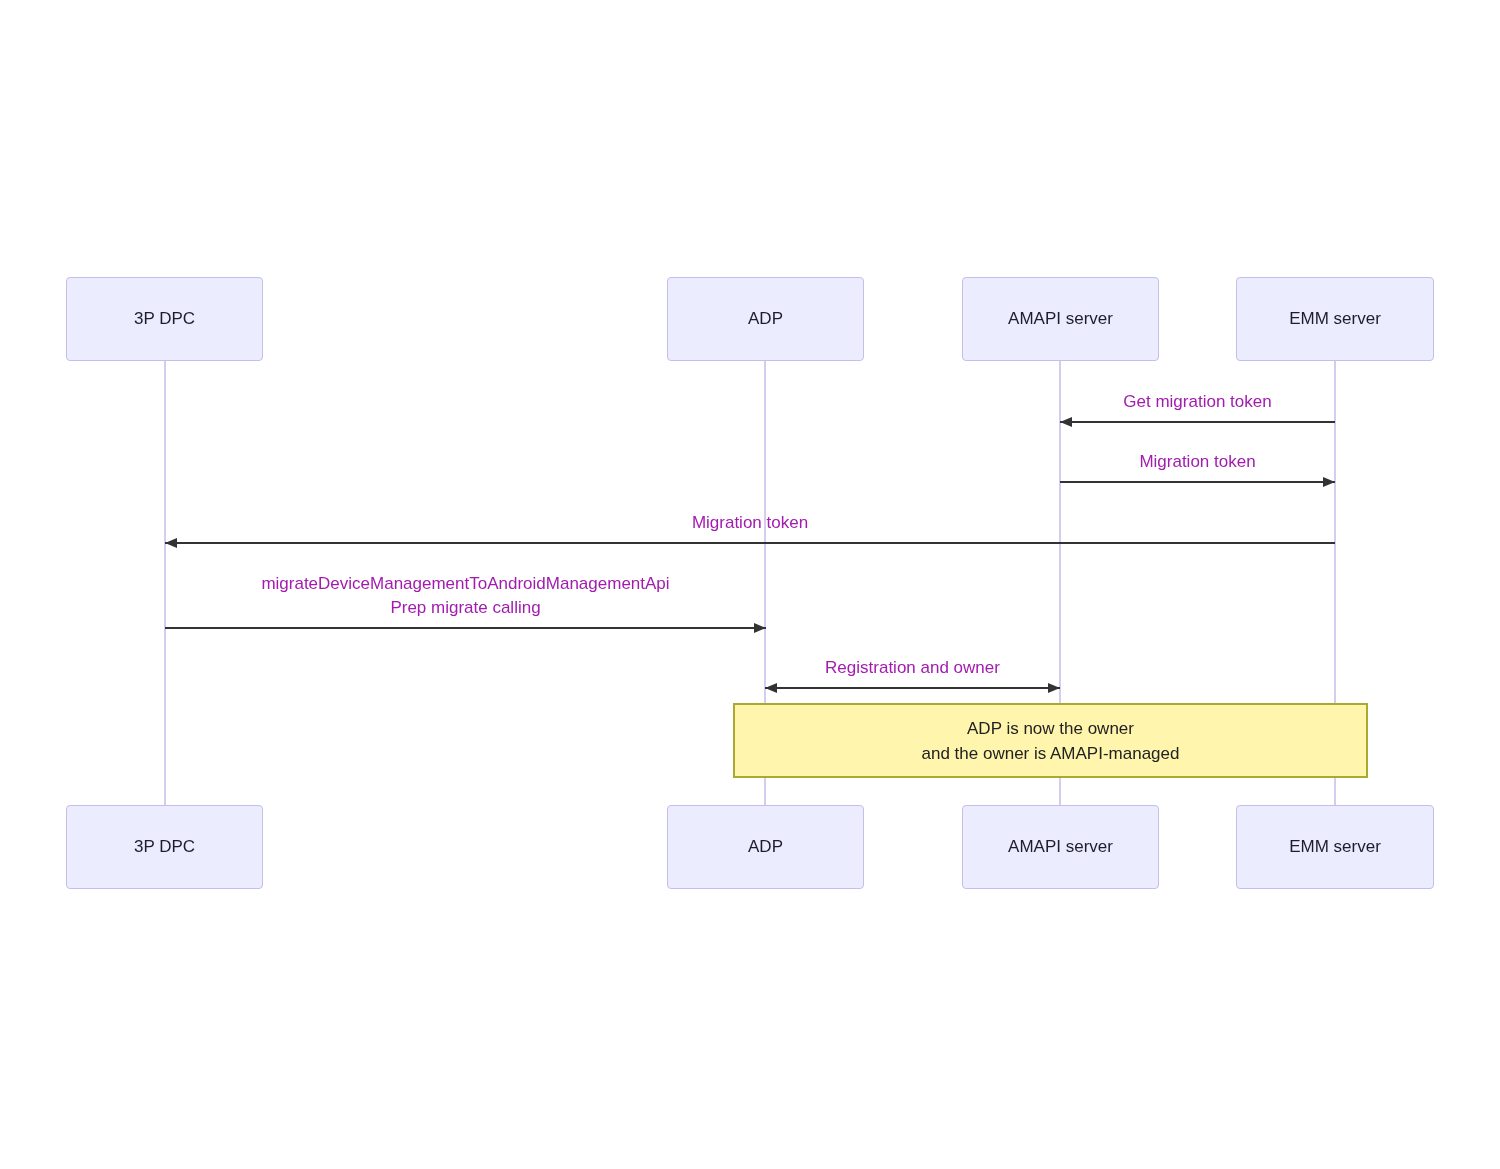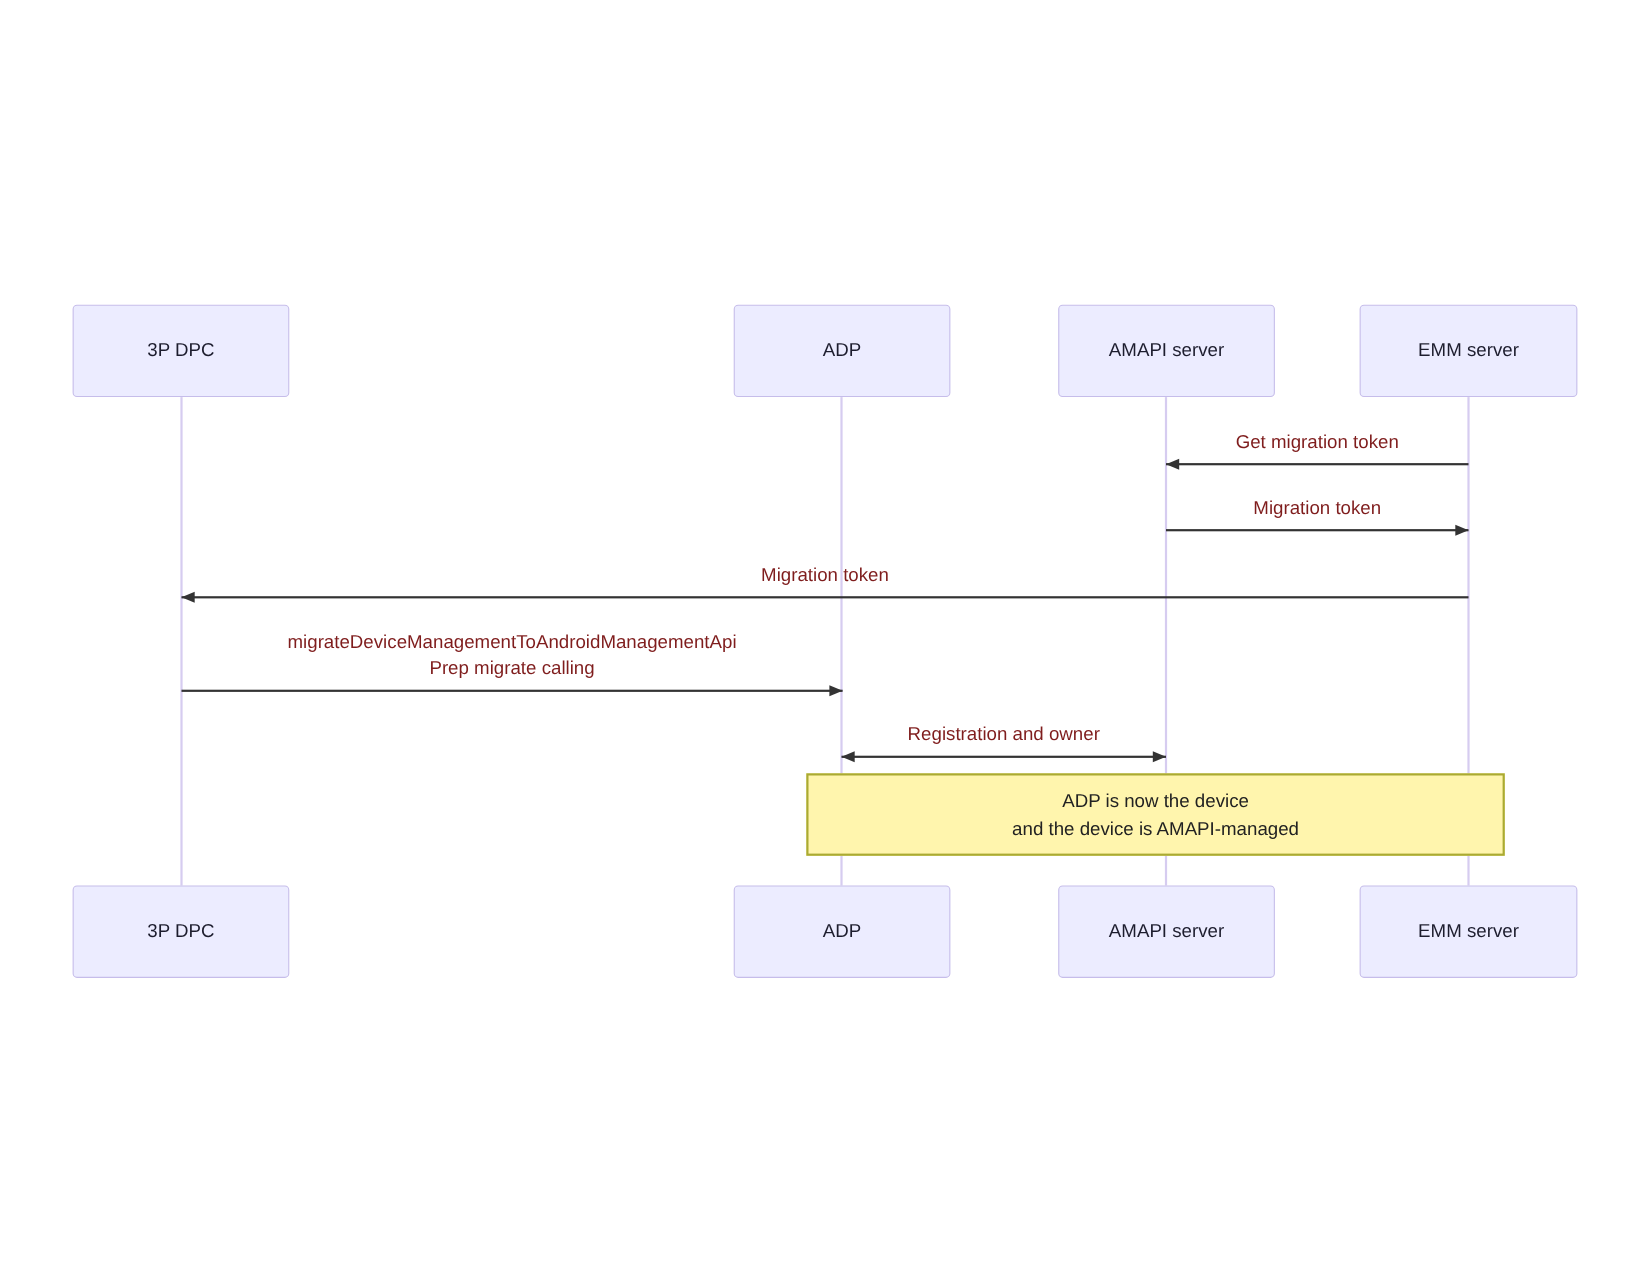--- a/index.html
+++ b/index.html
@@ -25,21 +25,21 @@
     background: #ececff;
     border: 1px solid #c6bdea;
     border-radius: 4px;
     display: flex; align-items: center; justify-content: center;
     font-size: 17px; color: #1d1d2e;
   }
   .actor-top { top: 277px; }
   .actor-bottom { top: 805px; }
   .msg {
     position: absolute;
-    color: #7f1d1d; font-size: 17px;
+    color: #a21caf; font-size: 17px;
     text-align: center;
   }
   .msg-labels { margin-bottom: 7px; }
   .msg-label { line-height: 24px; white-space: nowrap; }
   .msg-line { position: relative; height: 2px; background: #333333; }
   .arr-left::before {
     content: ""; position: absolute; left: 0; top: -4px;
     width: 0; height: 0;
     border-top: 5px solid transparent;
     border-bottom: 5px solid transparent;
@@ -117,22 +117,22 @@
   </div>
 
   <div class="msg" style="left:765px;top:656px;width:295px">
     <div class="msg-labels">
       <div class="msg-label">Registration and owner</div>
     </div>
     <div class="msg-line arr-left arr-right"></div>
   </div>
 
   <div class="note">
-    <div class="note-line">ADP is now the device</div>
-    <div class="note-line">and the device is AMAPI-managed</div>
+    <div class="note-line">ADP is now the owner</div>
+    <div class="note-line">and the owner is AMAPI-managed</div>
   </div>
 
   <div class="actor actor-bottom" style="left:66px;width:197px">
     <span>3P DPC</span>
   </div>
   <div class="actor actor-bottom" style="left:667px;width:197px">
     <span>ADP</span>
   </div>
   <div class="actor actor-bottom" style="left:962px;width:197px">
     <span>AMAPI server</span>

